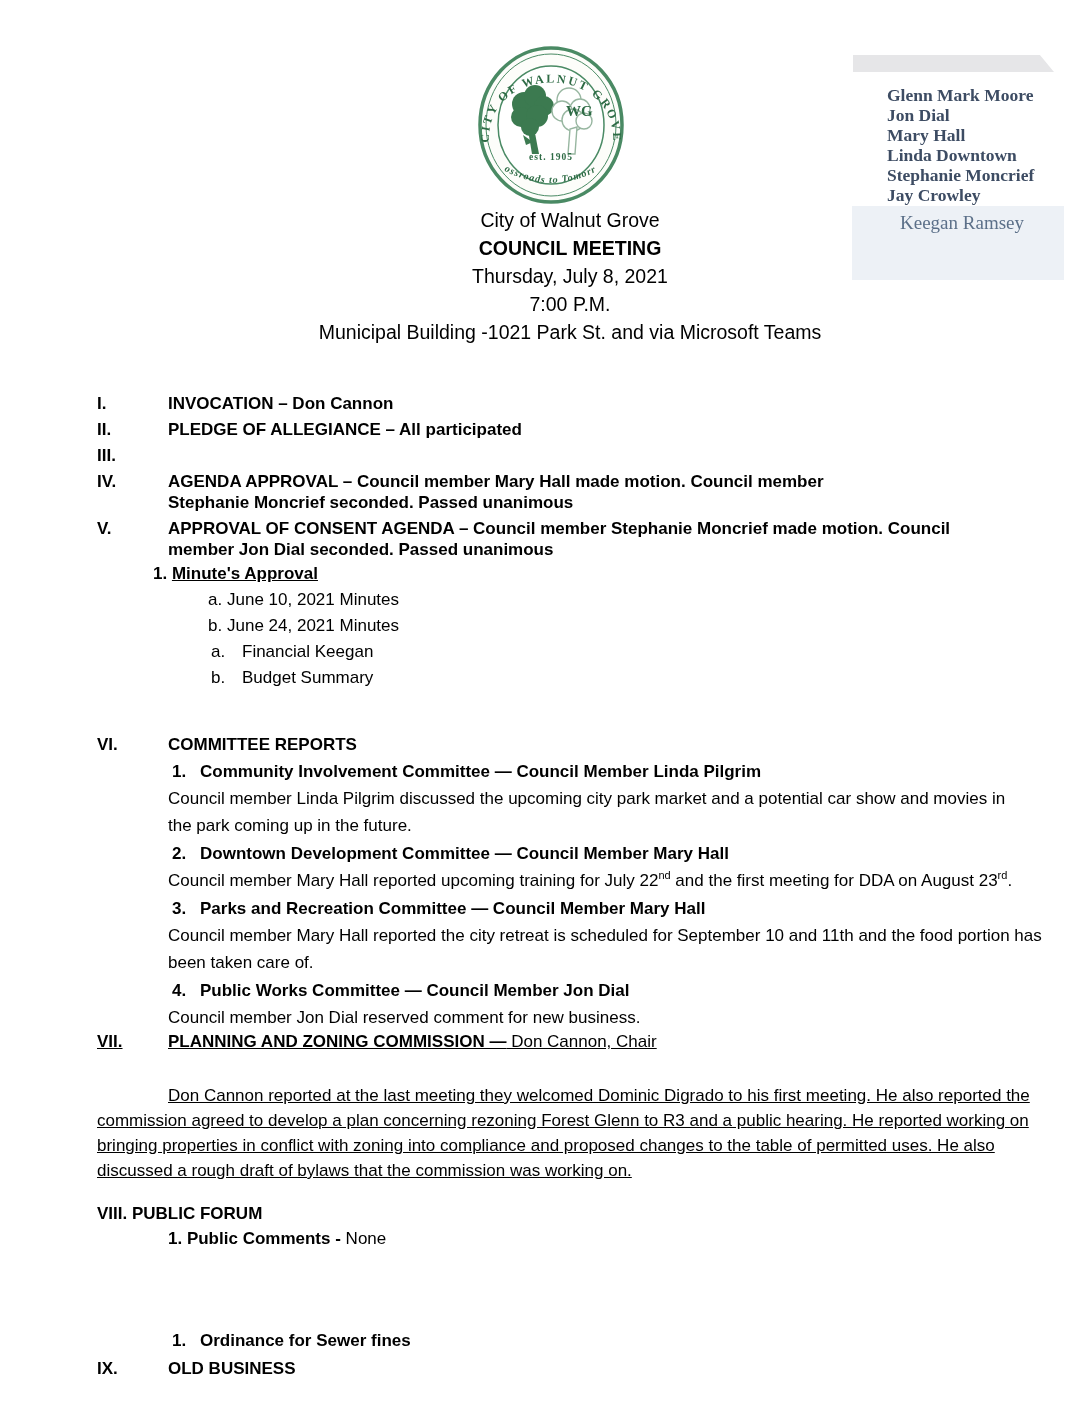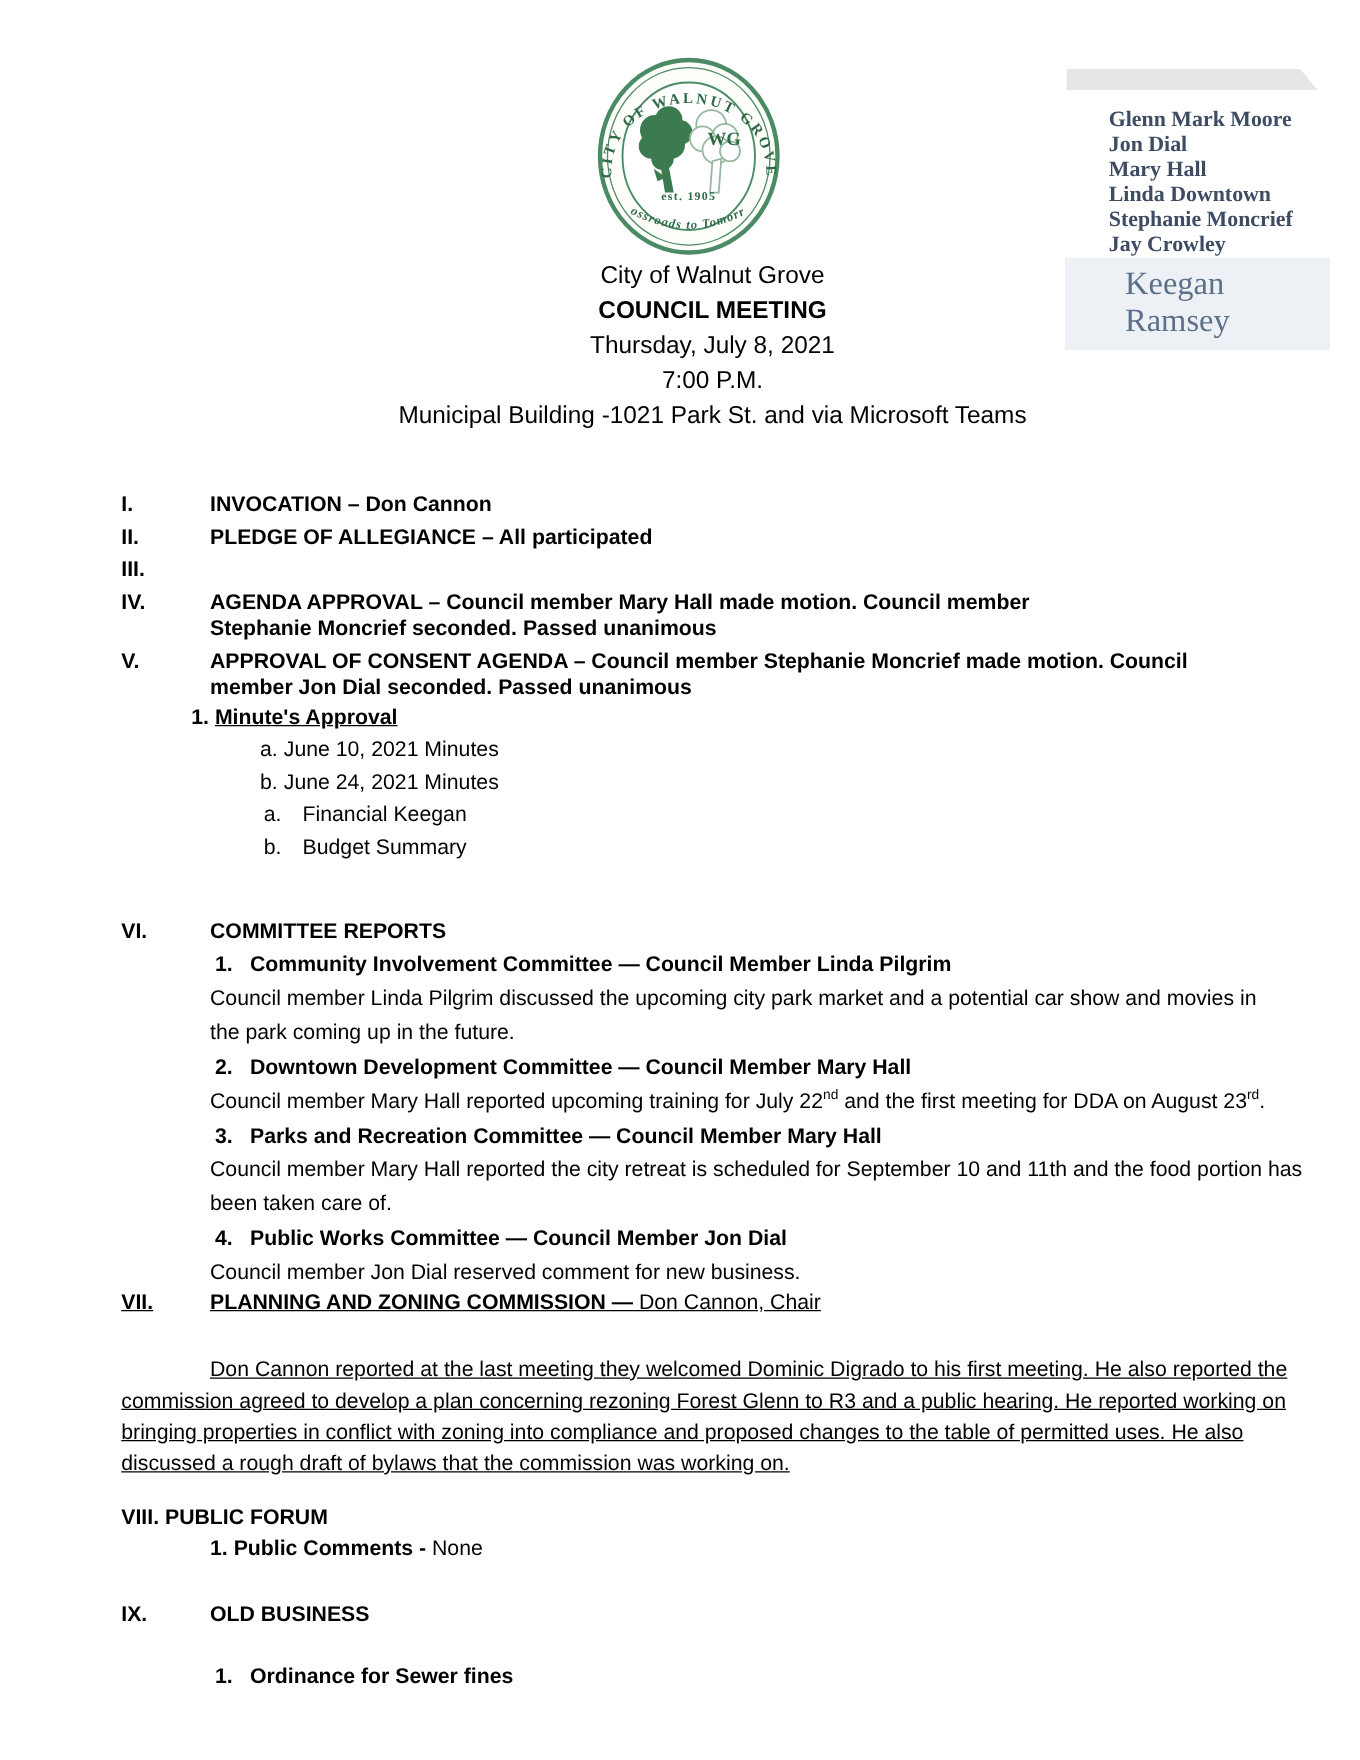--- a/index.html
+++ b/index.html
@@ -23,34 +23,34 @@
              fill:#2e6b45; letter-spacing:1px; }
 
   
   .band { position:absolute; left:853px; top:55px; width:201px; height:17px;
           background:#e6e6e8; clip-path:polygon(0 0,93% 0,100% 100%,0 100%); }
   .attendees { position:absolute; left:887px; top:85px;
                font-family:"Liberation Serif","DejaVu Serif",serif; font-weight:700;
                font-size:17.5px; line-height:20px; color:#3d4c63; }
   .guest-box { position:absolute; left:852px; top:206px; width:212px; height:74px; background:#edf1f6; }
   .guest { padding:6px 0 0 48px; font-family:"Liberation Serif","DejaVu Serif",serif;
-           font-size:26px; color:#5c7089; }
+           font-size:19px; color:#5c7089; }
 
   
   .title-block { position:absolute; left:52px; top:206px; width:1036px;
                  text-align:center; font-size:19.5px; line-height:28px; }
   .bold { font-weight:700; }
 
   
   .sec { position:absolute; left:97px; width:966px; font-size:17px; line-height:21px; }
   .sec1 { top:393px; }
   .sec6 { top:734px; }
   .sec7 { top:1031px;text-decoration:underline; }
   .sec8 { top:1203px; }
-  .sec9 { top:1281px; }
+  .sec9 { top:1358px; }
   .sec9b { top:1330px; }
 
   .row { display:flex; align-items:flex-start; margin-bottom:5px; }
   .n { flex:none; width:71px; font-weight:700; }
   .b { font-weight:700; }
   .u { text-decoration:underline; }
   .w740 { max-width:740px; }
   .w820 { max-width:820px; }
 
   .subrow { margin:0 0 5px 56px; }

